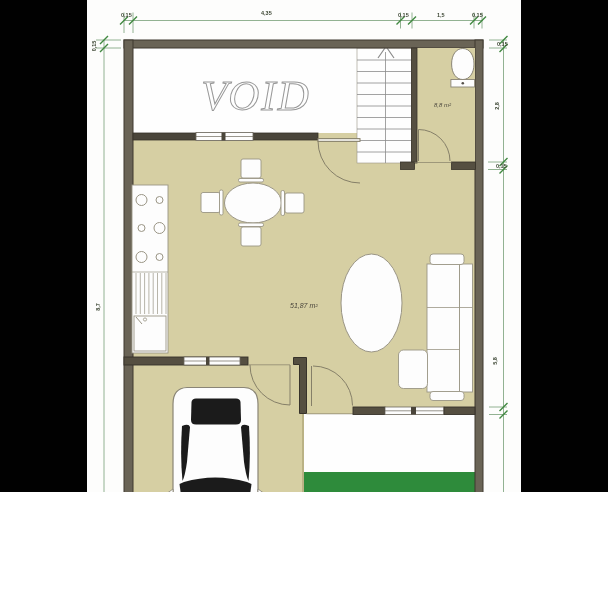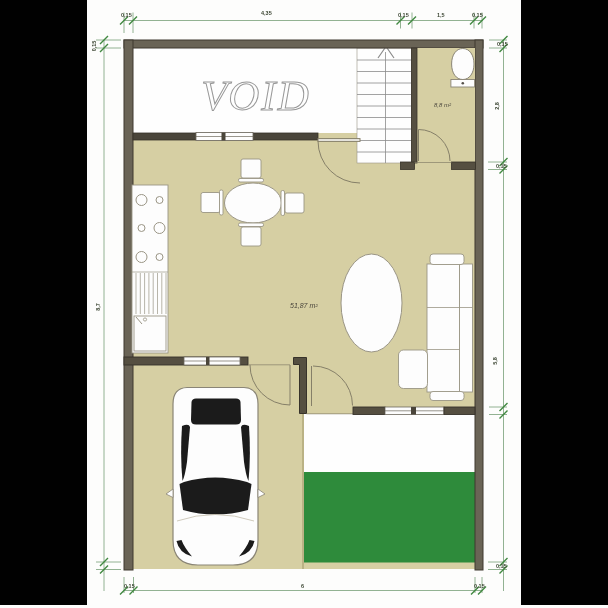--- a/index.html
+++ b/index.html
@@ -1,16 +1,16 @@
 <!DOCTYPE html>
 <html><head>
 <meta charset="utf-8">
 <style>
 html,body{margin:0;padding:0;background:#fff;}
-#stage{position:relative;width:608px;height:608px;overflow:hidden;background:#fdfdfc;
+#stage{position:relative;width:608px;height:492px;overflow:hidden;background:#fdfdfc;
 font-family:"Liberation Sans",sans-serif;}
 svg text{font-family:"Liberation Sans",sans-serif;}
 </style>
 </head>
 <body>
 <div id="stage">
 <svg width="608" height="608" viewBox="0 0 608 608" style="filter:blur(0.3px)">
 
   <rect x="0" y="0" width="608" height="608" fill="#fdfdfc"></rect>
 

